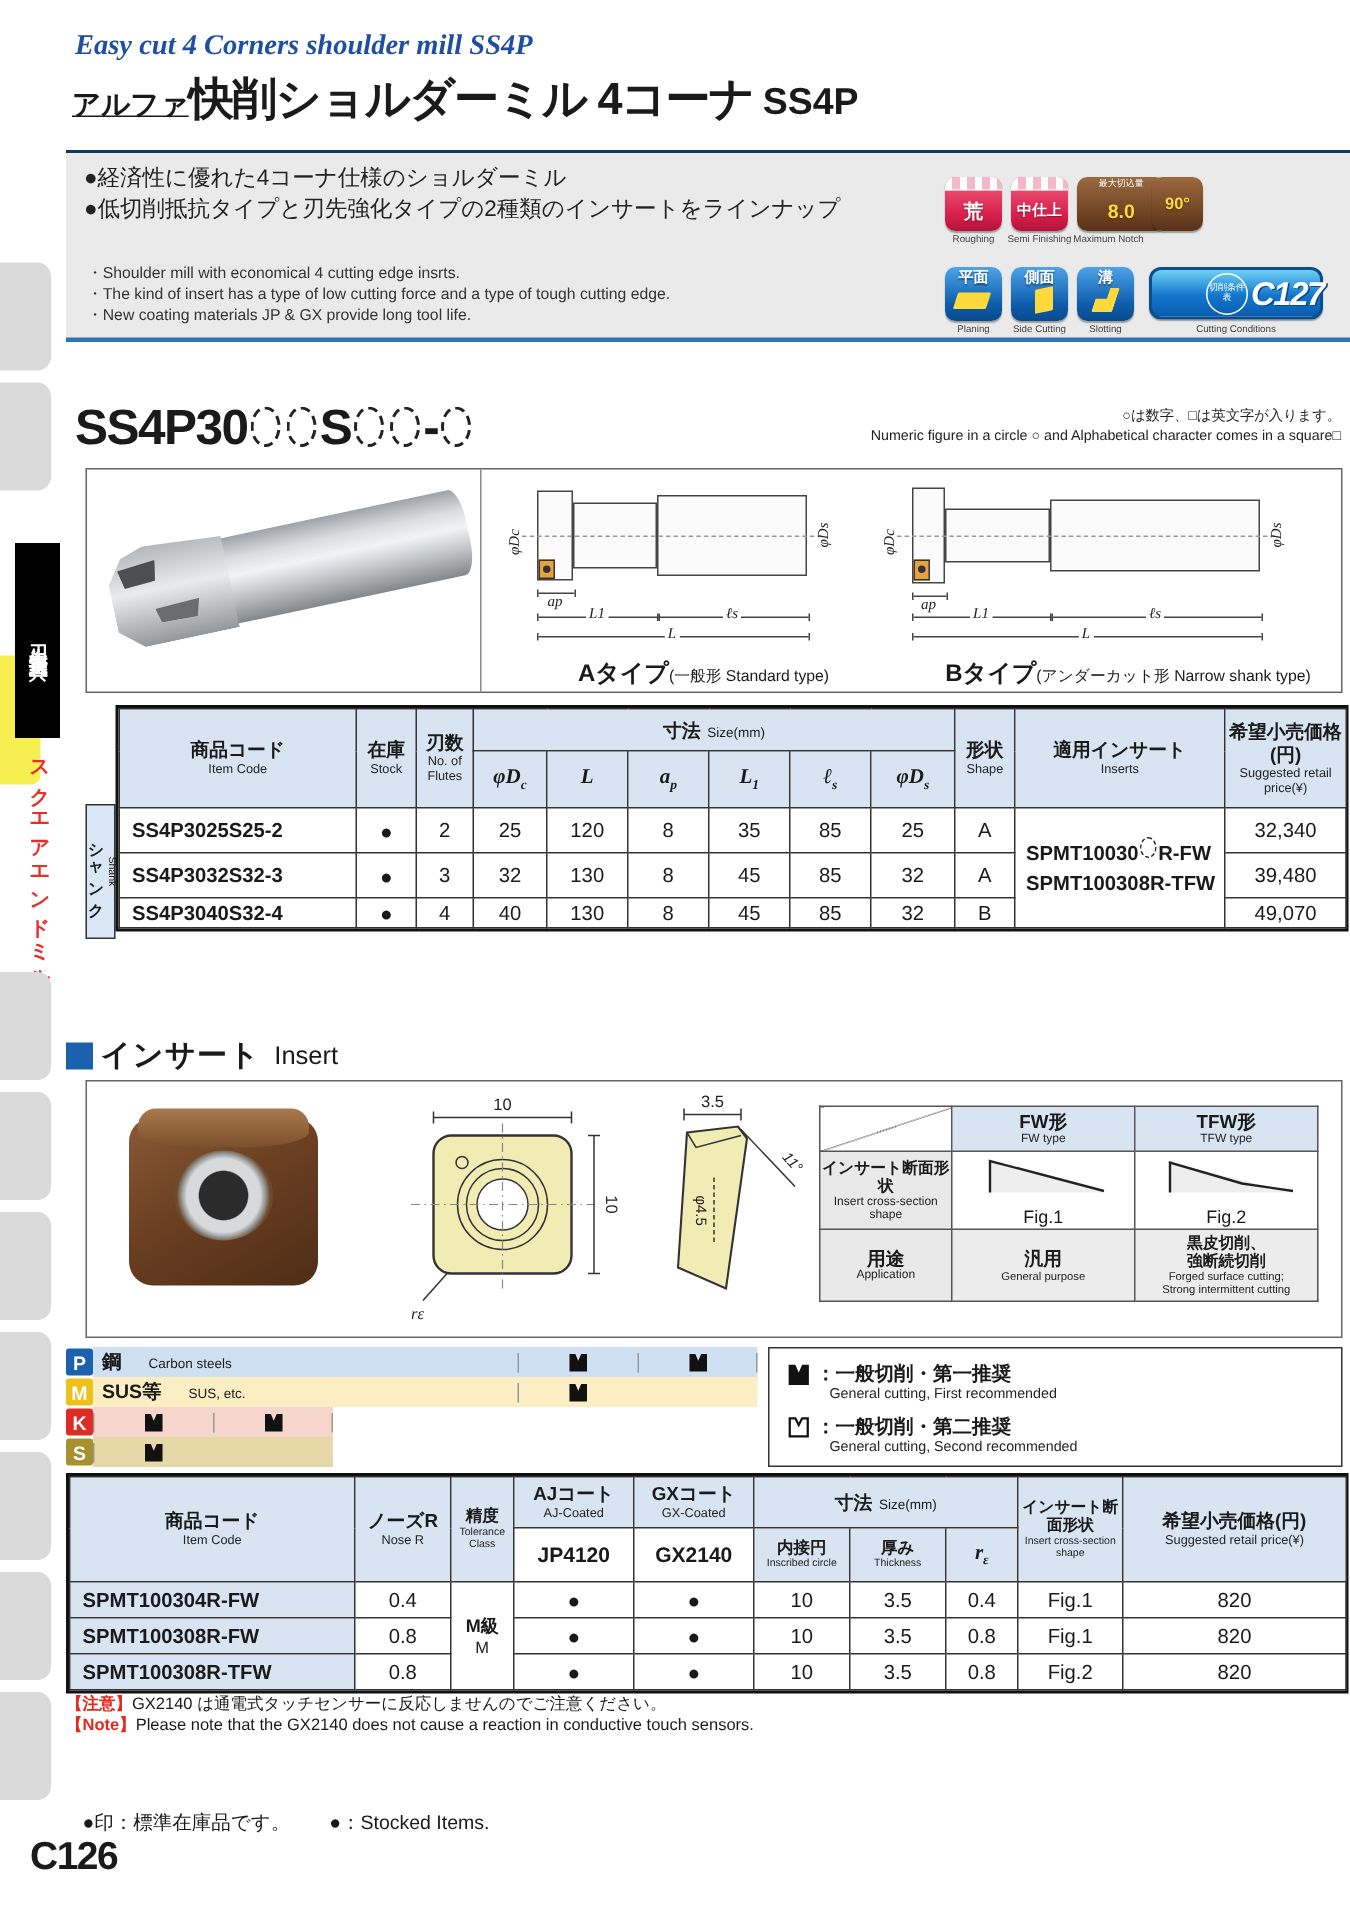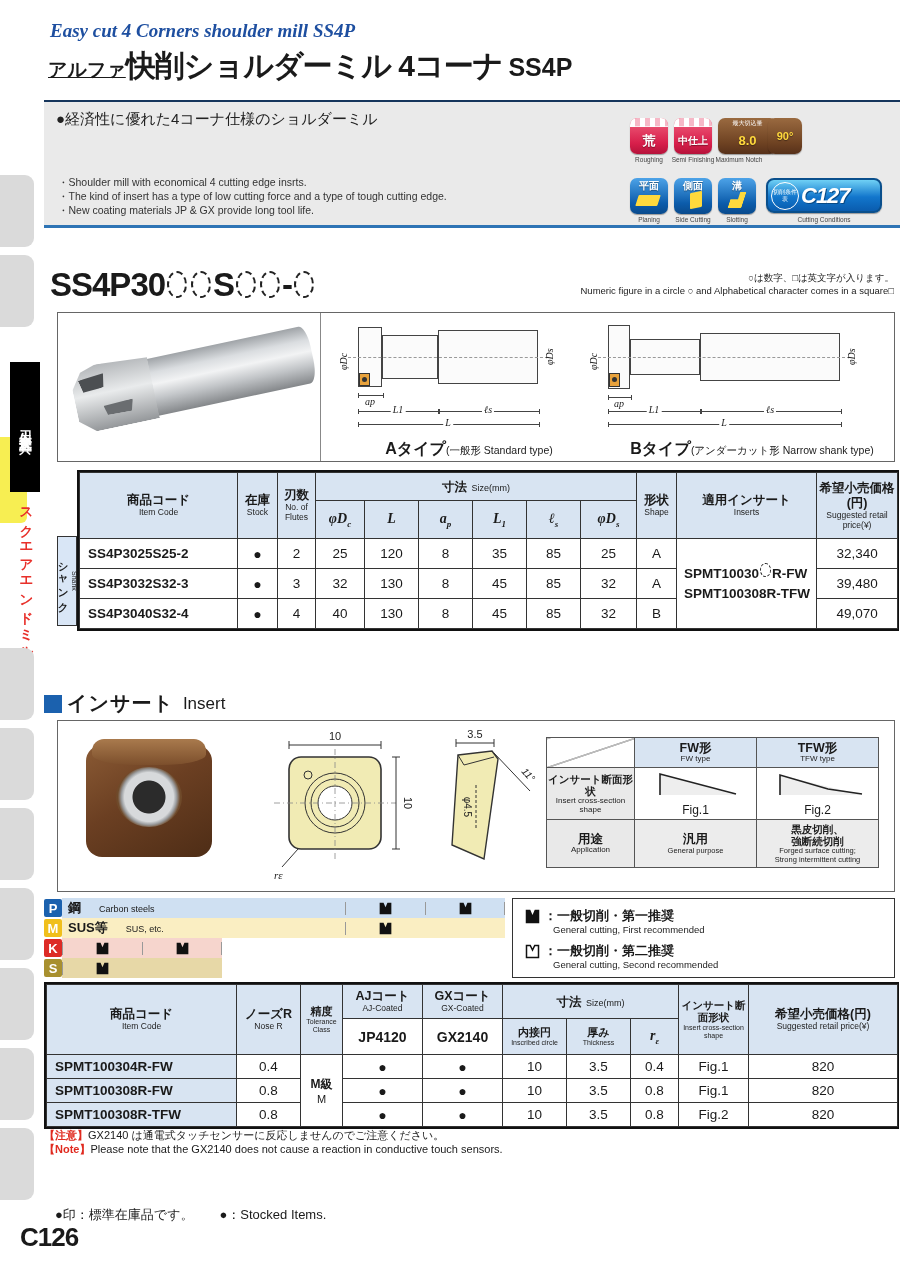--- a/index.html
+++ b/index.html
@@ -43,21 +43,21 @@
   .badge-top{color:#fff;font-size:6px;line-height:7px;flex:none;padding-top:2px;}
   .badge-blue .badge-label{font-size:10px;flex:none;padding-top:3px;}
   .yellow-shape{flex:1;width:100%;position:relative;}
   .yellow-shape::after{content:"";position:absolute;left:7px;top:4px;width:22px;height:11px;background:#ffd93c;
                        transform:skewX(-18deg);border-radius:1px;}
   .yshape-side::after{width:12px;height:16px;top:1px;left:16px;transform:skewY(-12deg);}
   .yshape-slot::after{width:14px;height:16px;top:1px;left:12px;clip-path:polygon(0 45%,55% 45%,55% 0,100% 0,100% 100%,0 100%);}
   .badge-caption{position:absolute;width:56px;text-align:center;font-size:6.5px;color:#444;line-height:7px;}
   .badge-c127{position:absolute;width:116px;height:35px;border-radius:8px;border:2px solid #0a4f8c;box-sizing:border-box;
               background:linear-gradient(180deg,#6fd0f5 0%,#1276cc 55%,#0a5cae 100%);
-              display:flex;align-items:center;box-shadow:0 1px 1px rgba(0,0,0,.35);}
+              display:flex;align-items:center;box-shadow:0 1px 1px rgba(0,0,0,.35);padding-left:33px;}
   .c127-circle{width:26px;height:26px;border-radius:50%;border:1.5px solid #fff;margin-left:3px;flex:none;
                color:#fff;font-size:6px;line-height:7px;display:flex;align-items:center;justify-content:center;text-align:center;}
   .c127-code{color:#fff;font-weight:900;font-size:22px;font-style:italic;letter-spacing:-1px;margin-left:2px;
              text-shadow:1px 1px 0 #084a85;}
 
   
   .model-line{position:absolute;left:50px;top:266px;font-weight:900;font-size:33px;letter-spacing:-1px;white-space:nowrap;}
   .dash-circle{display:inline-block;width:16px;height:23px;border:2px dashed #222;border-radius:50%;
                vertical-align:-2px;margin:0 2px;}
   .dash-circle.sm{width:9px;height:12px;border-width:1.5px;vertical-align:1px;margin:0 1px;}
@@ -175,20 +175,21 @@
 <div class="edge-tab" style="top:1048px"></div>
 <div class="edge-tab" style="top:1128px"></div>
 
 <div class="title-en">Easy cut 4 Corners shoulder mill SS4P</div>
 <div class="title-ja">
   <span class="small">アルファ</span><span class="main">快削ショルダーミル 4コーナ</span><span class="code">SS4P</span>
 </div>
 
 <div class="feature-box">
   <div class="bullet" style="top:6px">●経済性に優れた4コーナ仕様のショルダーミル</div>
+  <div class="bullet" style="top:27px">●低切削抵抗タイプと刃先強化タイプの2種類のインサートをラインナップ</div>
   <div class="en-line" style="top:74px">・Shoulder mill with economical 4 cutting edge insrts.</div>
   <div class="en-line" style="top:88px">・The kind of insert has a type of low cutting force and a type of tough cutting edge.</div>
   <div class="en-line" style="top:102px">・New coating materials JP &amp; GX  provide long tool life.</div>
 
   <div class="badge badge-red" style="left:586px;top:16px">
     <div class="awning"></div>
     <div class="badge-label">荒</div>
   </div>
   <div class="badge-caption" style="left:577px;top:54px">Roughing</div>
 
@@ -375,21 +376,21 @@
     <td class="cell-num">3</td>
     <td class="cell-num">32</td>
     <td class="cell-num">130</td>
     <td class="cell-num">8</td>
     <td class="cell-num">45</td>
     <td class="cell-num">85</td>
     <td class="cell-num">32</td>
     <td class="cell-num">A</td>
     <td class="cell-num">39,480</td>
   </tr>
-  <tr style="height:30px">
+  <tr style="height:20px">
     <td class="cell-code">SS4P3040S32-4</td>
     <td class="cell-dot">●</td>
     <td class="cell-num">4</td>
     <td class="cell-num">40</td>
     <td class="cell-num">130</td>
     <td class="cell-num">8</td>
     <td class="cell-num">45</td>
     <td class="cell-num">85</td>
     <td class="cell-num">32</td>
     <td class="cell-num">B</td>

